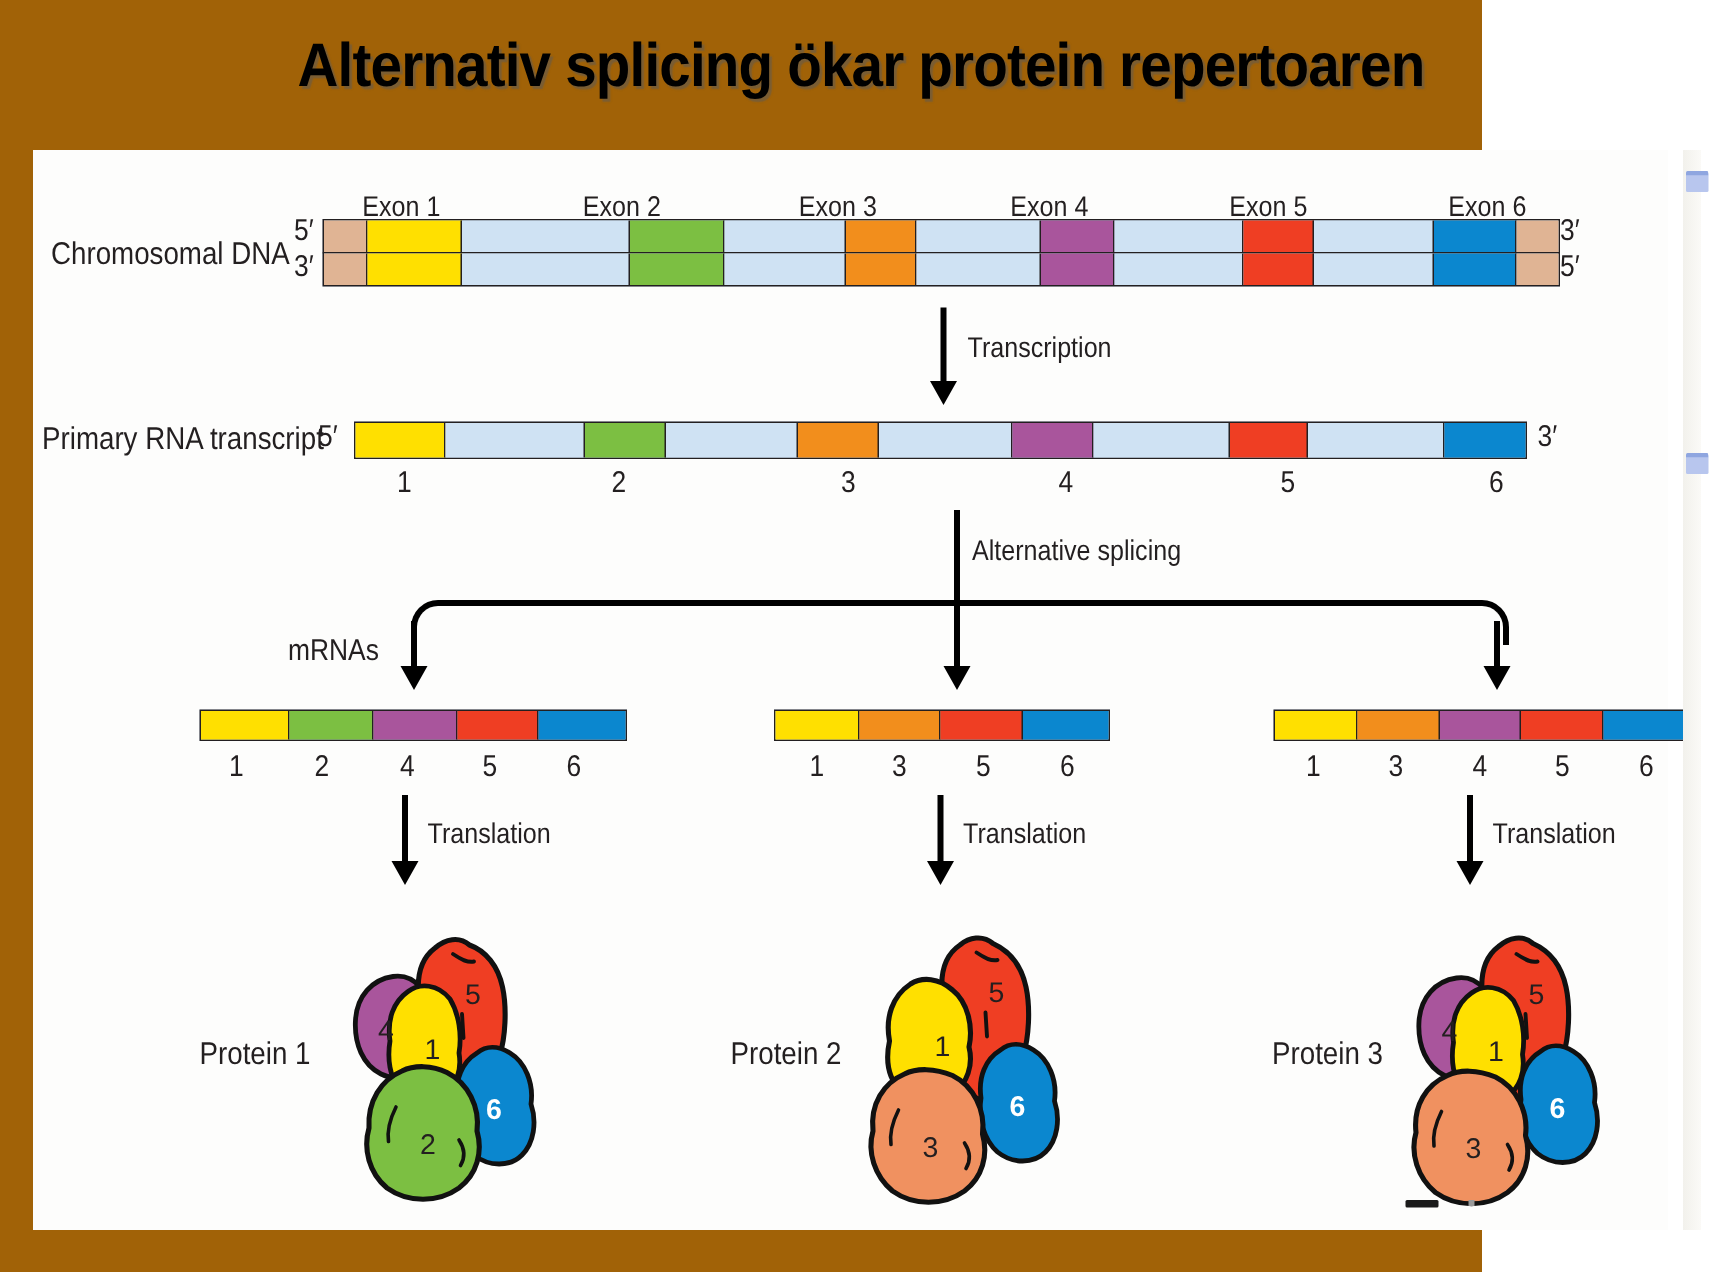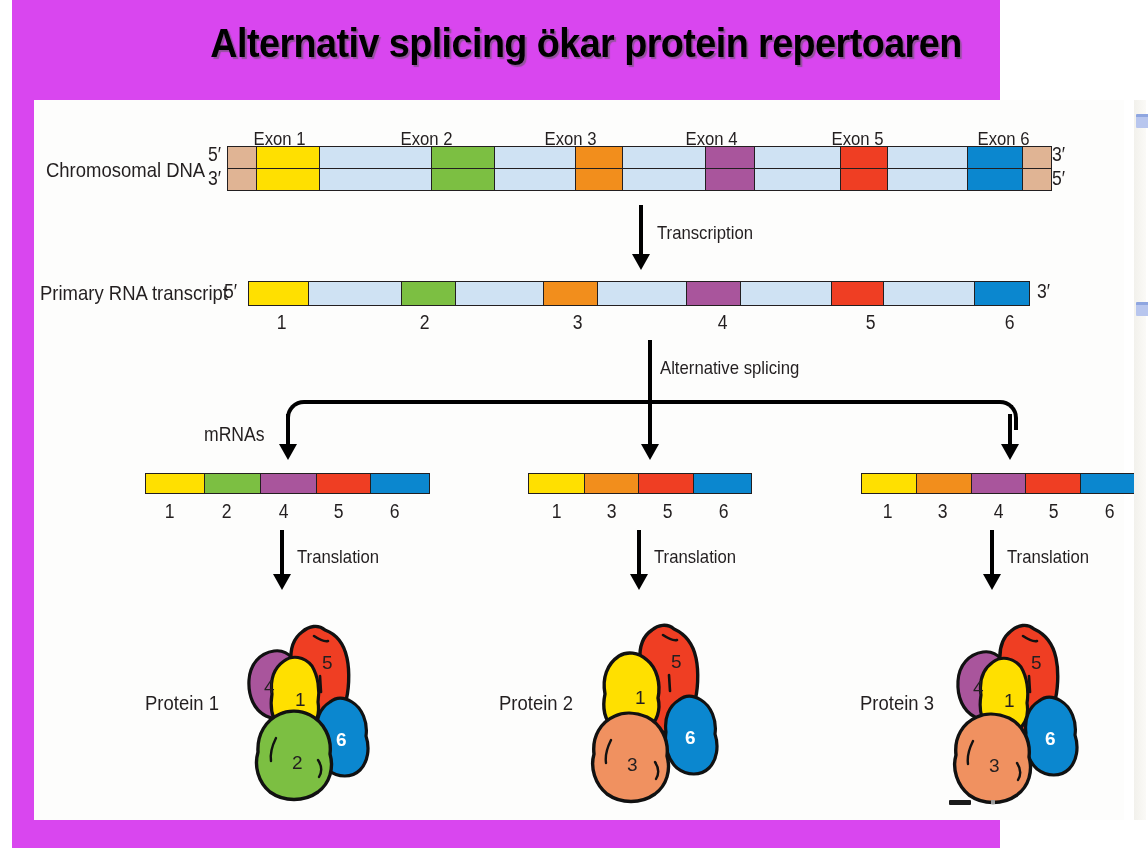--- a/index.html
+++ b/index.html
@@ -12,23 +12,23 @@
     height: 848px;
     position: relative;
     overflow: hidden;
     font-family: "Liberation Sans", sans-serif;
     background: #ffffff;
   }
 
   
   #slide {
     position: absolute;
-    left: 12px; top: 0;
+    left: 0; top: 0;
     width: 988px; height: 848px;
-    background: #d946ef;
+    background: #a16207;
   }
   #slide-body-bg {
     position: absolute;
     left: 22px; top: 100px;
     width: 1090px; height: 720px;
     background: #fdfdfc;
   }
 
   
   #title {

